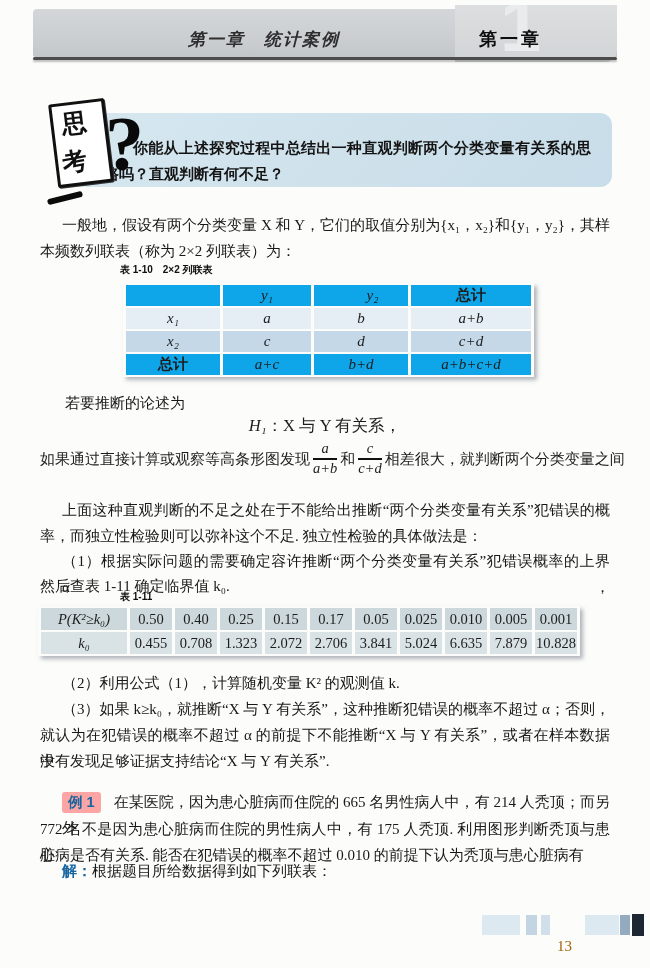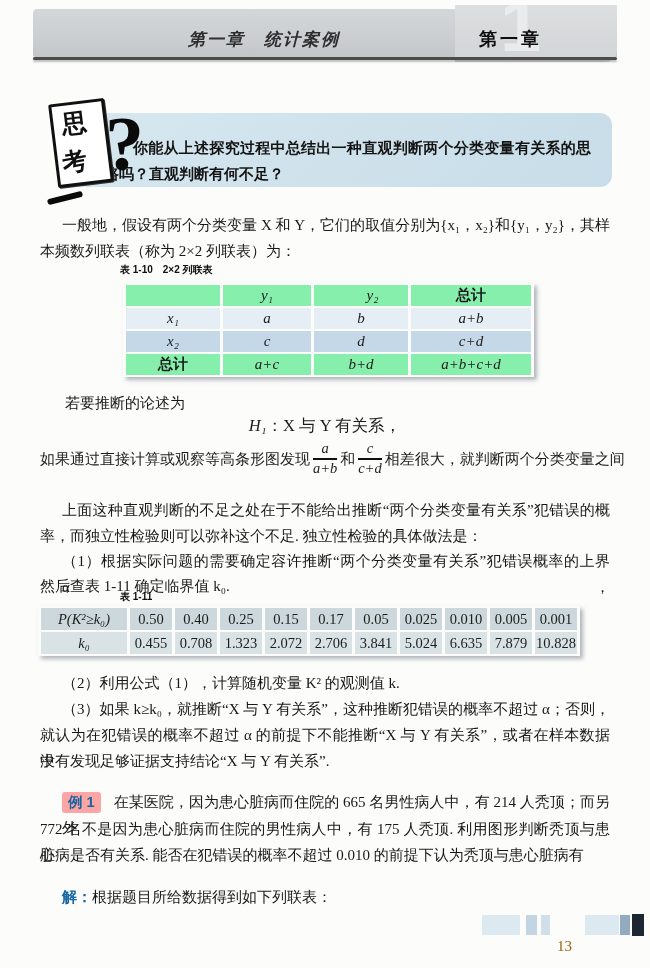--- a/index.html
+++ b/index.html
@@ -68,21 +68,21 @@
   .ind { padding-left:22px; }
   .jl  { text-align:justify; text-align-last:justify; }
   .caption { position:absolute; left:120px; font-family:"Liberation Sans",sans-serif;
              font-weight:bold; font-size:10px; color:#0f0f0f; }
   .m  { font-style:italic; font-family:"Liberation Serif",serif; }
   
   table { border-collapse:separate; border-spacing:3px 2px; }
   .t110 { position:absolute; left:123px; top:283px; box-shadow:3px 3px 4px rgba(105,115,125,.5); }
   .t110 td { height:21px; text-align:center; vertical-align:middle; font-size:15px; padding:0 4px; }
   .t110 .w1{width:94px;} .t110 .w2{width:88px;} .t110 .w3{width:94px;padding-left:27px;} .t110 .w4{width:120px;}
-  .rg td { background:#86efac; }           
+  .rg td { background:#0ea5e9; }           
   .r1 td { background:#e4eef4; }           
   .r2 td { background:#c4d8e8; }           
   .cj { font-style:normal; font-weight:bold; font-family:"Liberation Sans",sans-serif; font-size:14.5px; }
   .t111 { position:absolute; left:38px; top:606px; box-shadow:3px 3px 4px rgba(105,115,125,.5); }
   .t111 td { height:22px; text-align:center; vertical-align:middle; font-size:14.5px; }
   .t111 .wa{width:86px;} .t111 .wb{width:42px;}
   .ra td { background:#ccd8dc; }
   .rb td { background:#d9e3e6; }
   
   .h1line { position:absolute; left:40px; top:415px; width:570px; text-align:center; font-size:16.5px; }
@@ -221,21 +221,21 @@
   <div class="tline ind jl" style="top:696px">（3）如果 k≥k₀，就推断“X 与 Y 有关系”，这种推断犯错误的概率不超过 α；否则，</div>
   <div class="tline jl" style="top:722px">就认为在犯错误的概率不超过 α 的前提下不能推断“X 与 Y 有关系”，或者在样本数据中</div>
   <div class="tline" style="top:748px">没有发现足够证据支持结论“X 与 Y 有关系”.</div>
 
   <div class="tline jl" style="top:789px;padding-left:22px">
     <span class="badge">例 1</span><span>在某医院，因为患心脏病而住院的 665 名男性病人中，有 214 人秃顶；而另外</span>
   </div>
   <div class="tline jl" style="top:816px">772 名不是因为患心脏病而住院的男性病人中，有 175 人秃顶. 利用图形判断秃顶与患心</div>
   <div class="tline" style="top:842px">脏病是否有关系. 能否在犯错误的概率不超过 0.010 的前提下认为秃顶与患心脏病有</div>
 
-  <div class="tline" style="top:884px;padding-left:22px">
+  <div class="tline" style="top:858px;padding-left:22px">
     <span class="blue">解：</span><span>根据题目所给数据得到如下列联表：</span>
   </div>
 
   <div class="foot-rect" style="left:482px;width:38px;background:#dde9f1"></div>
   <div class="foot-rect" style="left:526px;width:11px;background:#c3d5e3"></div>
   <div class="foot-rect" style="left:541px;width:9px;background:#d0dfea"></div>
   <div class="pagenum">13</div>
   <div class="foot-rect" style="left:585px;width:34px;background:#dde9f1"></div>
   <div class="foot-rect" style="left:620px;width:10px;background:#93aabf"></div>
   <div class="foot-rect" style="left:632px;width:12px;height:22px;top:914px;background:#1c2733"></div>

